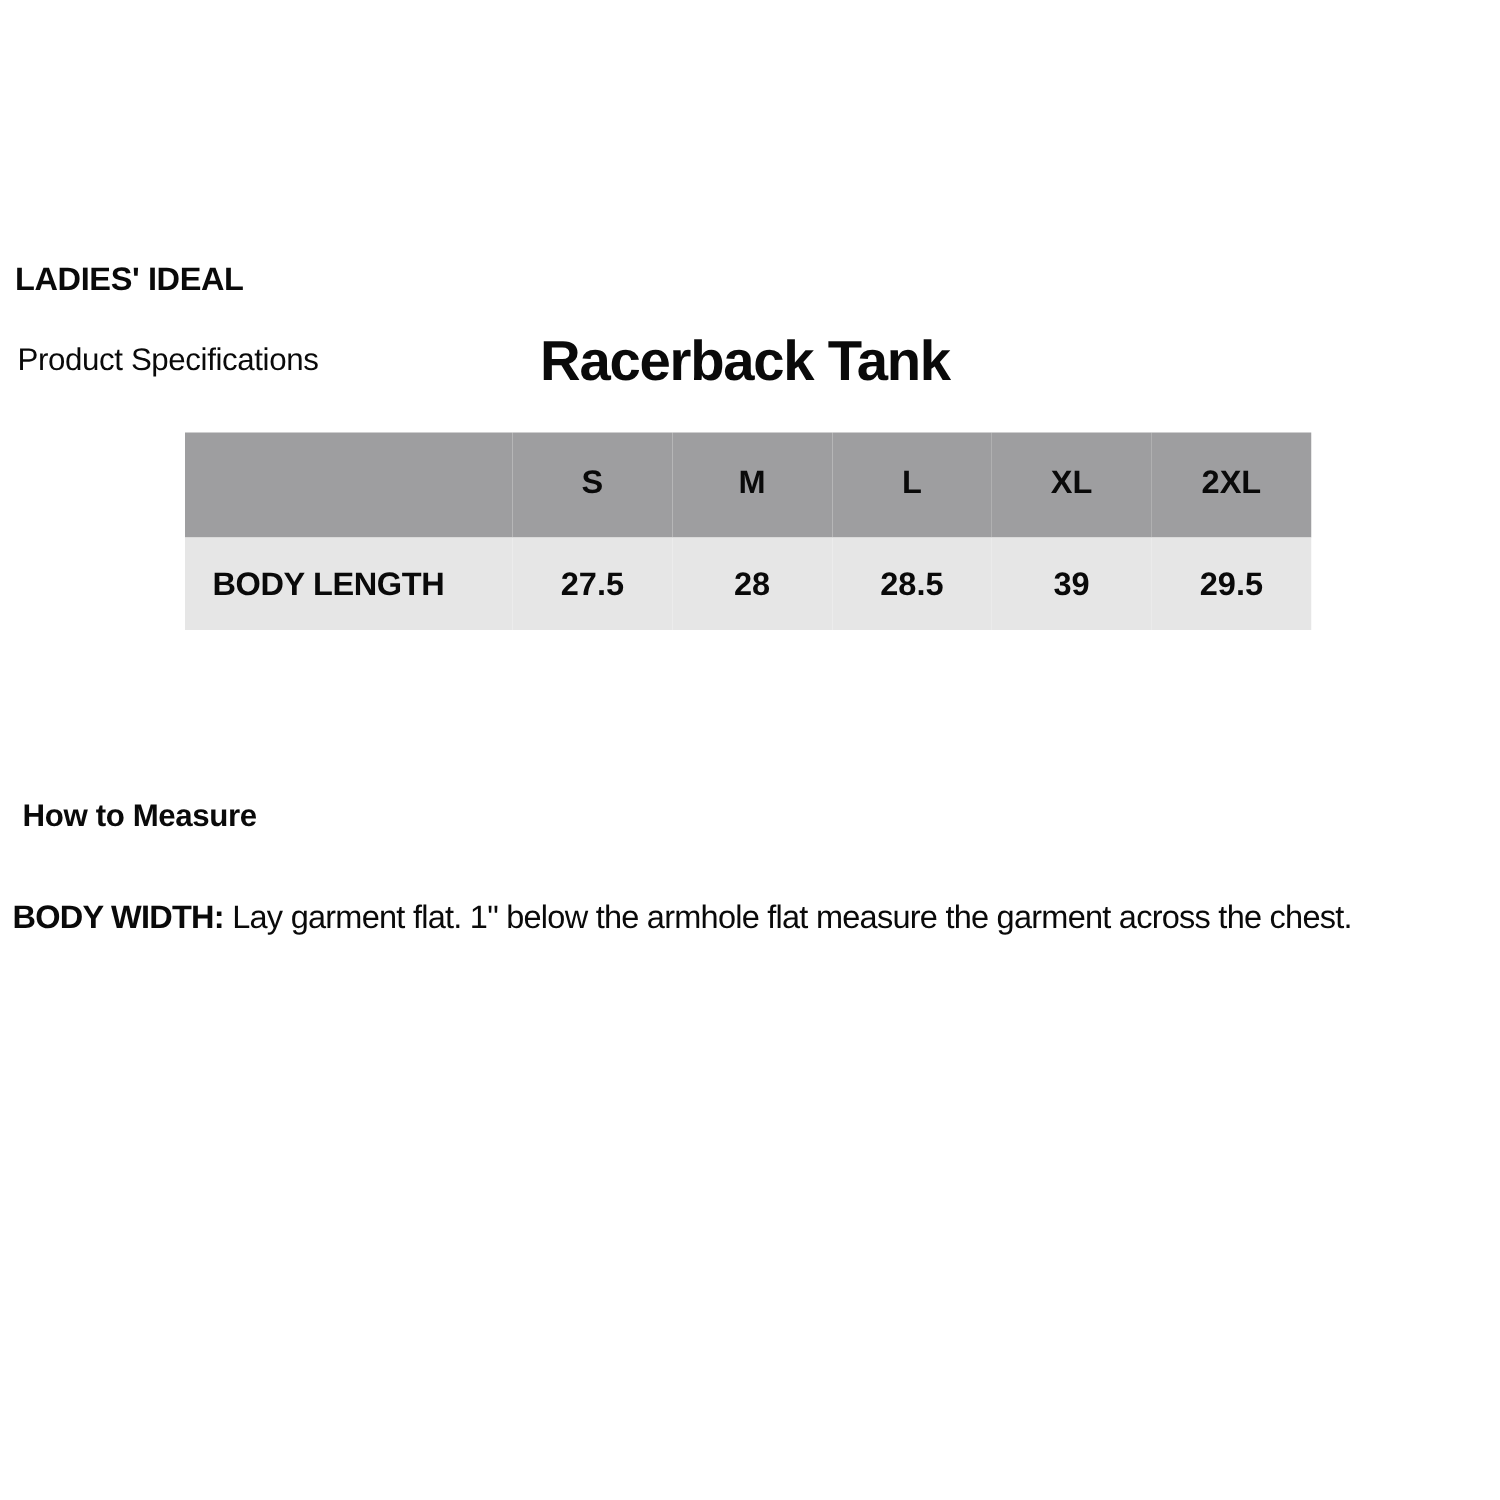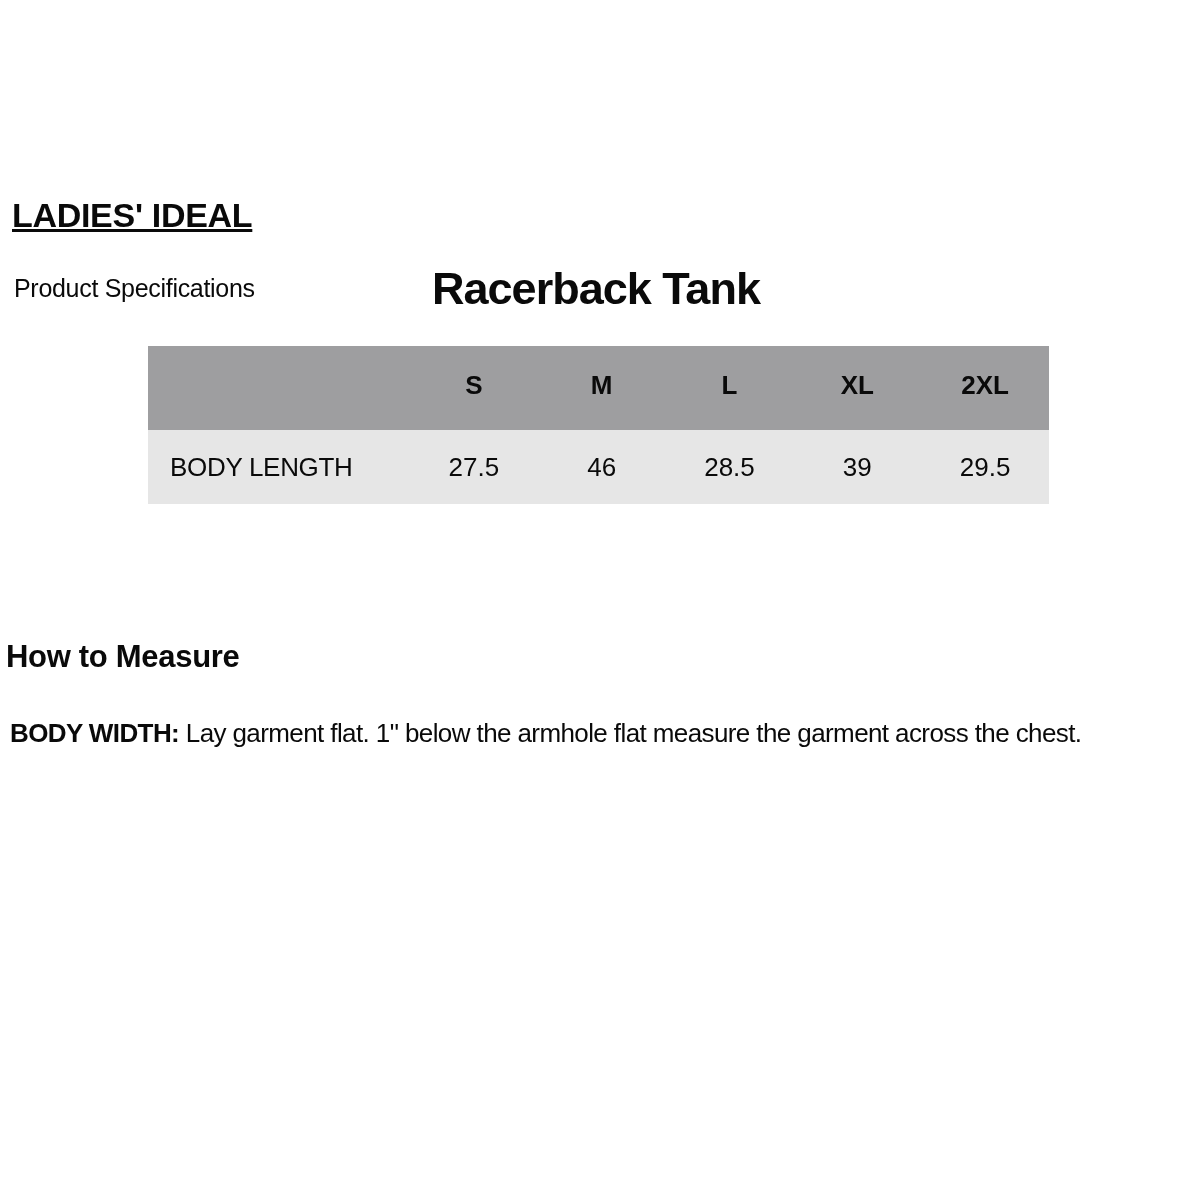--- a/index.html
+++ b/index.html
@@ -8,25 +8,24 @@
     width: 1200px;
     height: 1200px;
     position: relative;
     font-family: "Liberation Sans", sans-serif;
     color: #0a0a0a;
     overflow: hidden;
   }
   .brand-line {
     position: absolute;
     left: 12px;
-    top: 196px;
-    font-size: 34px;
+    top: 208px;
+    font-size: 26px;
     font-weight: bold;
     letter-spacing: -0.3px;
-    text-decoration: underline;
   }
   .section-title {
     position: absolute;
     left: 14px;
     top: 274px;
     font-size: 25px;
     font-weight: normal;
     letter-spacing: -0.3px;
   }
   .product-name {
@@ -55,34 +54,34 @@
     font-size: 26px;
     font-weight: bold;
     text-align: center;
     vertical-align: middle;
     padding-bottom: 6px;
   }
   table.size-chart td {
     background: #e6e6e6;
     height: 74px;
     font-size: 26px;
-    font-weight: normal;
+    font-weight: bold;
     text-align: center;
     vertical-align: middle;
   }
   table.size-chart td.row-label {
     text-align: left;
     padding-left: 22px;
     letter-spacing: -0.3px;
   }
   .how-heading {
     position: absolute;
-    left: 6px;
+    left: 18px;
     top: 639px;
-    font-size: 31px;
+    font-size: 25px;
     font-weight: bold;
     letter-spacing: -0.3px;
   }
   .measure-block {
     position: absolute;
     left: 10px;
     top: 716px;
     width: 1186px;
     font-size: 26px;
     line-height: 35px;
@@ -117,21 +116,21 @@
       <th>M</th>
       <th>L</th>
       <th>XL</th>
       <th>2XL</th>
     </tr>
   </thead>
   <tbody>
     <tr>
       <td class="row-label">BODY LENGTH</td>
       <td>27.5</td>
-      <td>46</td>
+      <td>28</td>
       <td>28.5</td>
       <td>39</td>
       <td>29.5</td>
     </tr>
   </tbody>
 </table>
 
 <div class="how-heading">How to Measure</div>
 
 <div class="measure-block">

